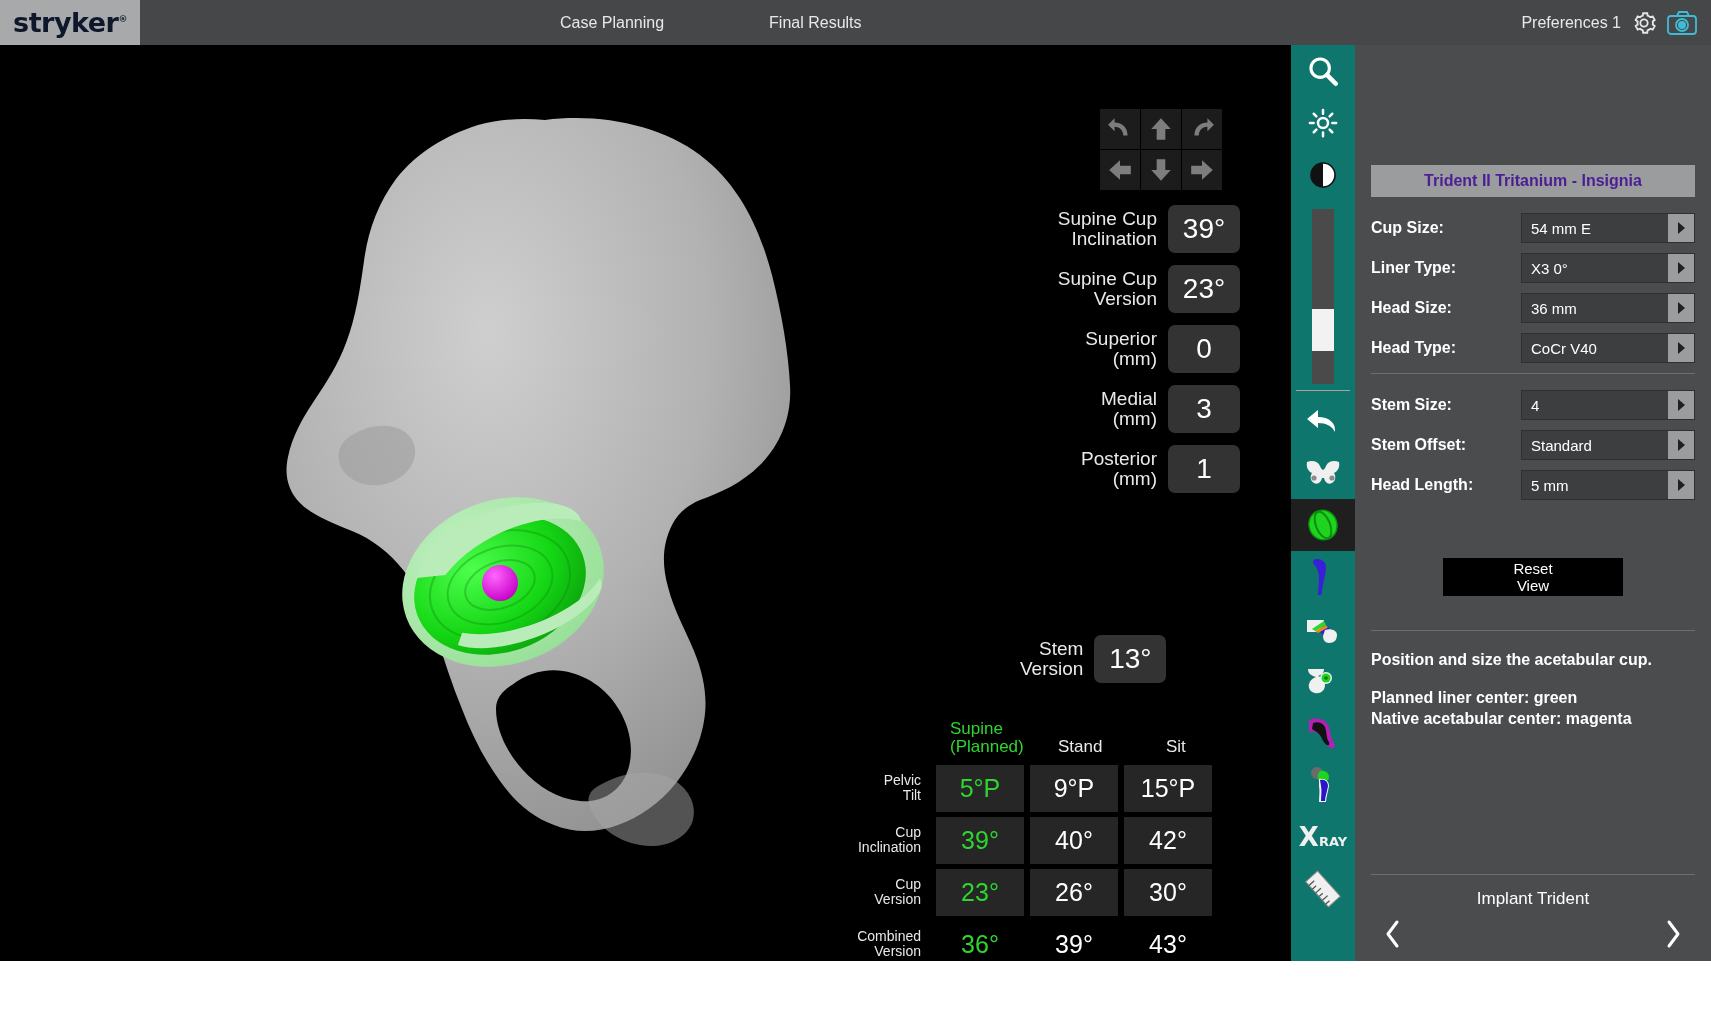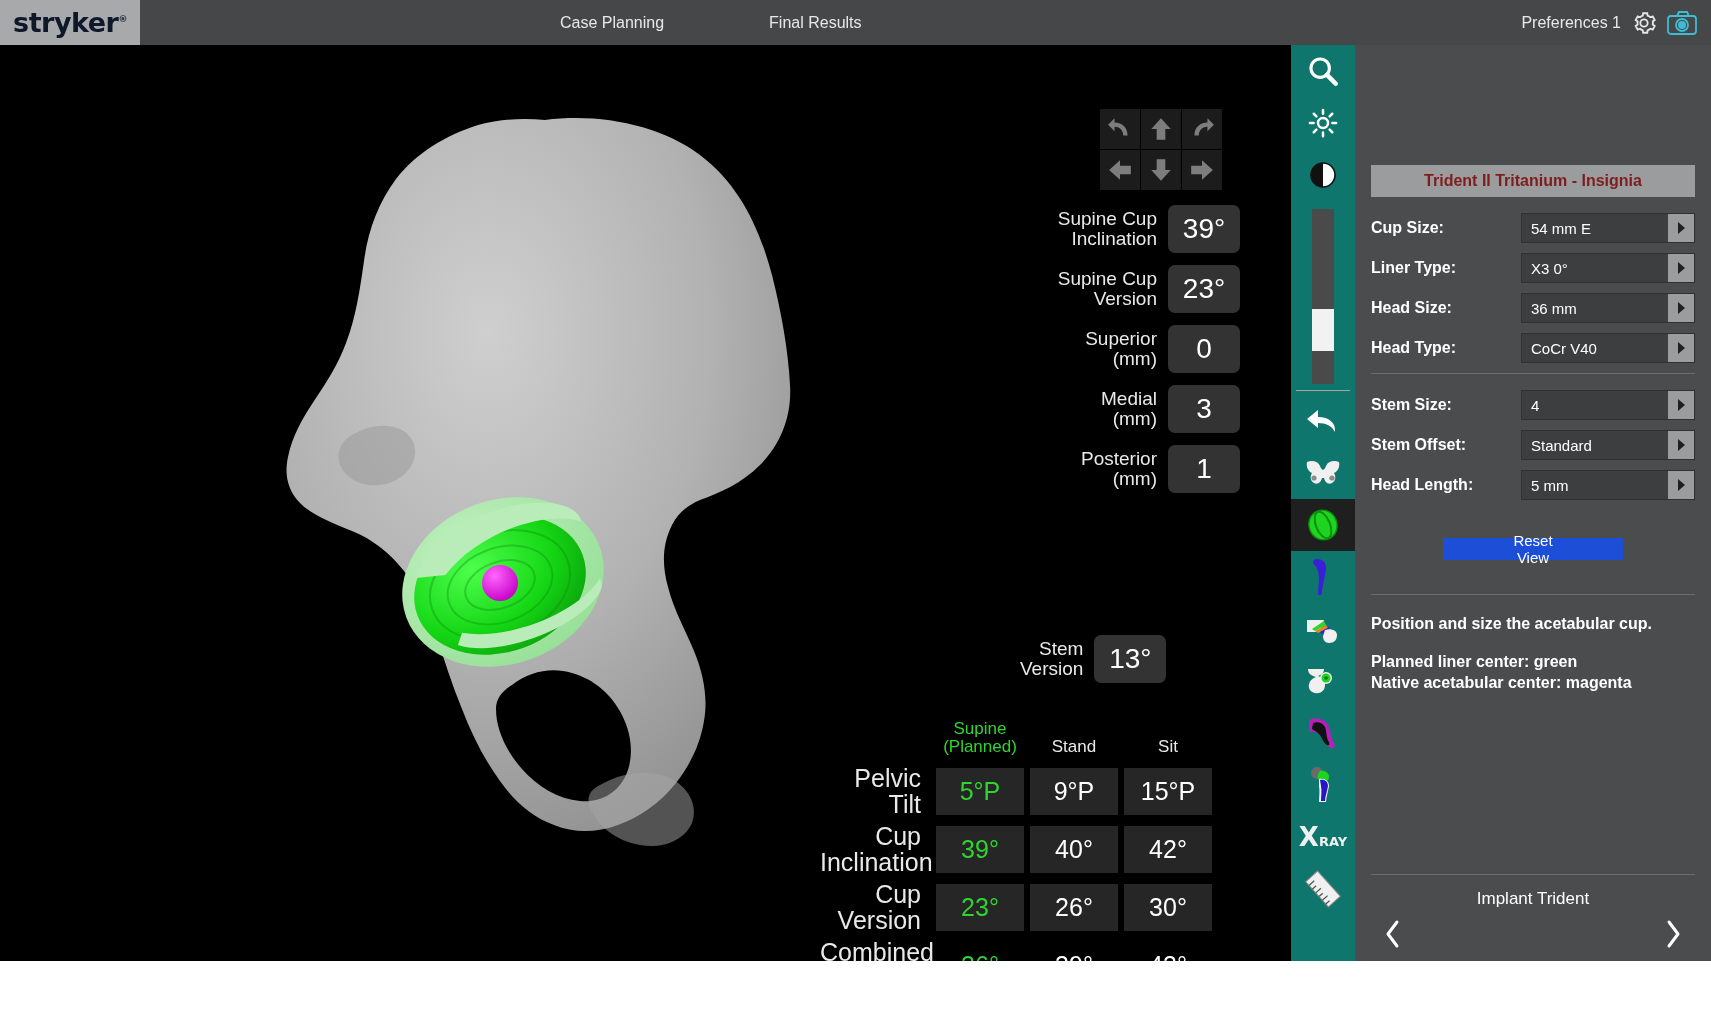--- a/index.html
+++ b/index.html
@@ -48,27 +48,27 @@
     display:flex; align-items:center; justify-content:center;
     color:#fff; font-size:28px;
   }
   .stem-version-row { position:absolute; left:1020px; top:590px; display:flex; align-items:center; }
 
   
   .meas-table { position:absolute; left:820px; top:675px; }
   .mt-head { display:flex; align-items:flex-end; }
   .mt-head-spacer { width:110px; }
   .mt-col-head {
-    width:88px; margin-left:6px; text-align:center; font-size:17px; line-height:1.05;
+    width:88px; margin-left:20px; text-align:left; font-size:17px; line-height:1.05;
     color:#e9e9e9; white-space:pre-line; padding-bottom:4px;
   }
   .mt-col-head.planned { color:#2fd52f; }
   .mt-row { display:flex; align-items:center; margin-top:5px; }
   .mt-row-label {
-    width:110px; text-align:right; color:#e9e9e9; font-size:25px;
+    width:110px; text-align:right; color:#e9e9e9; font-size:14px;
     line-height:1.06; padding-right:9px; white-space:pre-line;
   }
   .mt-cell {
     width:88px; height:47px; margin-left:6px; background:#262626;
     display:flex; align-items:center; justify-content:center;
     color:#fff; font-size:25px;
   }
   .mt-cell.planned { color:#2fd52f; }
   .mt-cell.nobox { background:transparent; }
 
@@ -83,34 +83,34 @@
     position:relative; cursor:pointer;
   }
   .slider-handle { position:absolute; left:0; width:22px; height:42px; background:#f2f2f2; bottom:33px; }
   .xray-text { color:#f0f0f0; font-weight:bold; font-family:"DejaVu Sans", sans-serif; }
 
   
   .panel { position:absolute; left:1355px; top:45px; width:356px; height:916px; background:#4a4c4e; }
   .implant-title {
     margin:120px 16px 0; height:32px; background:#9a9c9e;
     display:flex; align-items:center; justify-content:center;
-    color:#7f1d1d; font-size:16px; font-weight:bold;
+    color:#4c1d95; font-size:16px; font-weight:bold;
   }
   .field-list { margin:16px 16px 0; }
   .field-row { display:flex; align-items:center; height:30px; margin-bottom:10px; }
   .field-label { width:150px; color:#fff; font-size:16px; font-weight:bold; }
   .dropdown { flex:1; height:30px; display:flex; background:#3c3e40; border:1px solid #2e3032; cursor:pointer; }
   .dropdown .dd-value { flex:1; color:#fff; font-size:15px; display:flex; align-items:center; padding-left:9px; }
   .dropdown .dd-arrow {
     width:26px; background:#9a9c9e; display:flex; align-items:center; justify-content:center;
   }
   .dd-arrow svg { width:9px; height:12px; }
   .panel-divider { height:1px; background:#6b6d6f; margin:8px 16px 16px; }
   .reset-btn {
-    margin:38px auto 0; width:180px; height:22px; background:#1d4ed8;
+    margin:58px auto 0; width:180px; height:38px; background:#000000;
     display:flex; flex-direction:column; align-items:center; justify-content:center;
     color:#fff; font-size:15px; line-height:1.15; cursor:pointer;
   }
   .info-divider { height:1px; background:#6b6d6f; margin:34px 16px 0; }
   .info-text { margin:18px 16px 0; color:#fff; font-size:16px; font-weight:bold; line-height:1.35; }
   .info-text .gap { display:block; height:16px; }
   .footer-divider { position:absolute; left:16px; right:16px; bottom:86px; height:1px; background:#6b6d6f; }
   .footer-title {
     position:absolute; left:0; right:0; bottom:52px; text-align:center;
     color:#fff; font-size:17px;

